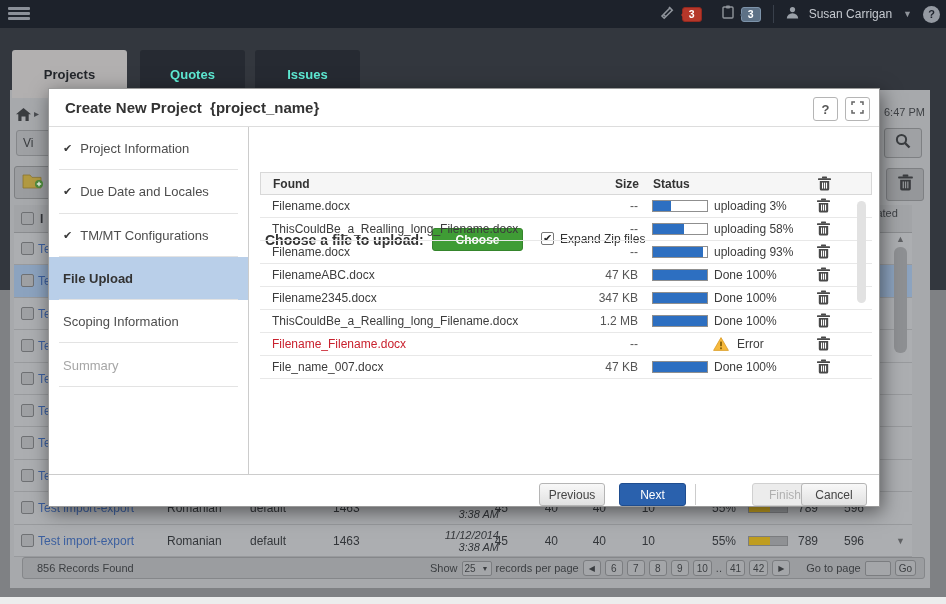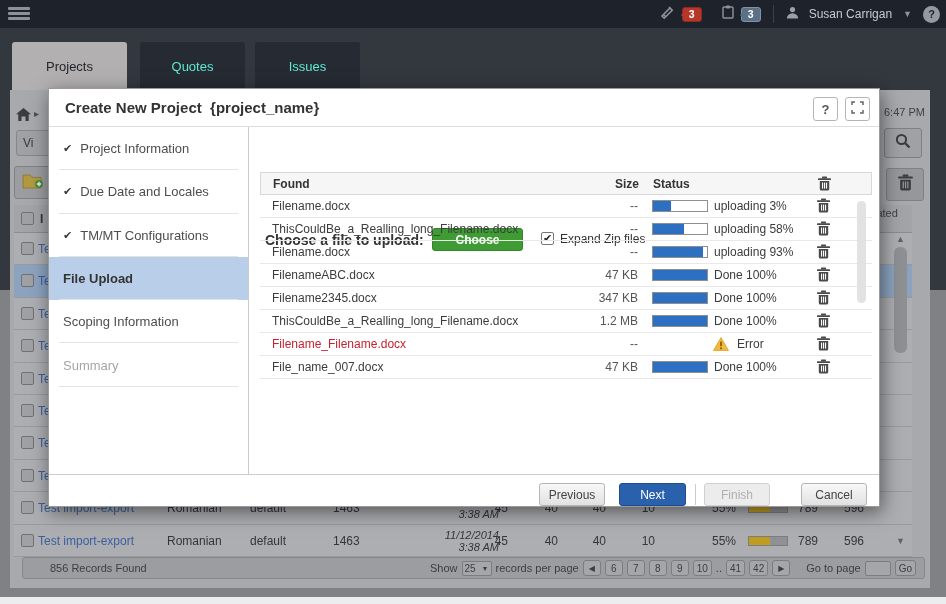--- a/index.html
+++ b/index.html
@@ -21,22 +21,22 @@
   .badge.slate { background:#5d7186; border:1px solid #7d93aa; }
   .badge.slate::before { border-right-color:#5d7186; }
   .user-name { font-size:12px; color:#c6cad0; margin-left:3px; }
   .caret { color:#8f949b; font-size:9px; margin-left:4px; }
   .help-circle { width:17px; height:17px; border-radius:50%; background:#959aa2; color:#1d222b;
                  font-size:11px; font-weight:bold; display:flex; align-items:center; justify-content:center; margin-left:4px; }
 
   
   .dark-upper { position:absolute; left:0; top:28px; width:946px; height:262px; background:#33373e; }
   .bottom-strip { position:absolute; left:0; top:597px; width:946px; height:7px; background:#eceded; }
-  .tab { position:absolute; top:42px; height:48px; display:flex; align-items:center; justify-content:center;
-         font-size:13px; font-weight:normal; border-radius:3px 3px 0 0; cursor:pointer; }
+  .tab { position:absolute; top:50px; height:48px; display:flex; align-items:center; justify-content:center;
+         font-size:13px; font-weight:bold; border-radius:3px 3px 0 0; cursor:pointer; }
   .tab.active { background:#b2b0b0; color:#23262b; z-index:2; }
   .tab.inactive { background:#262a32; color:#5eead4; }
 
   .panel { position:absolute; left:10px; top:90px; width:920px; height:498px; background:#a7a9ac; z-index:1; }
 
   
   .bg-home { position:absolute; left:16px; top:107px; z-index:1; }
   .bg-crumb-arrow { position:absolute; left:34px; top:108px; font-size:10px; color:#4a4d51; z-index:1; }
   .bg-time { position:absolute; left:884px; top:106px; font-size:11px; color:#3f4246; z-index:1; }
   .bg-viewbtn { position:absolute; left:16px; top:130px; width:56px; height:26px; background:#9fa1a4;
@@ -65,21 +65,21 @@
   .bg-row .date { top:4px; font-size:11px; line-height:12px; text-align:right; width:75px;font-style:italic; }
   .ybar { position:absolute; top:11px; width:40px; height:10px; background:#8f9194; border:1px solid #7b7d80; }
   .ybar .fill { height:100%; background:#bf9d20; }
   .bg-scroll-up { position:absolute; left:896px; top:234px; font-size:9px; color:#5f6164; z-index:1; }
   .bg-scroll-thumb { position:absolute; left:894px; top:247px; width:13px; height:106px; background:#8e9093; border-radius:6px; z-index:1; }
   .bg-scroll-down { position:absolute; left:896px; top:536px; font-size:9px; color:#5f6164; z-index:1; }
 
   
   .bg-footer { position:absolute; left:22px; top:557px; width:903px; height:22px; background:#9b9da0;
                border:1px solid #85878a; border-radius:3px; z-index:1; }
-  .bg-footer .records { position:absolute; left:14px; top:4px; font-size:11px; color:#3b3e41;margin-left:13px; }
+  .bg-footer .records { position:absolute; left:14px; top:4px; font-size:11px; color:#3b3e41; }
   .bg-footer .right { position:absolute; right:8px; top:0; height:20px; display:flex; align-items:center; gap:4px; }
   .bg-footer .lbl { font-size:11px; color:#3b3e41; white-space:nowrap; }
   .pgbtn { min-width:18px; height:16px; border:1px solid #7b7d80; background:#a4a6a9; border-radius:3px;
            font-size:10px; color:#3b3e41; display:flex; align-items:center; justify-content:center; padding:0 3px; }
   .pgsel { width:30px; height:15px; border:1px solid #7b7d80; background:#a4a6a9; border-radius:2px;
            font-size:10px; color:#3b3e41; display:flex; align-items:center; justify-content:space-between; padding:0 2px; }
   .pginput { width:26px; height:15px; border:1px solid #7b7d80; background:#a4a6a9; border-radius:2px; }
 
   
   .modal { position:absolute; left:48px; top:88px; width:832px; height:419px; background:#fff;
@@ -124,21 +124,21 @@
   .warn-icon { position:absolute; left:453px; top:4px; }
   .trash-btn { position:absolute; left:555px; top:3px; width:16px; height:17px; border:none; background:none;
                cursor:pointer; padding:0; }
   .mscroll { position:absolute; left:808px; top:112px; width:9px; height:102px; background:#e2e2e2; border-radius:5px; }
 
   .modal-footer { position:absolute; left:0; top:385px; width:100%; height:34px; border-top:1px solid #ccc; }
   .mbtn { position:absolute; top:8px; height:23px; border-radius:3px; font-size:12px;
           display:flex; align-items:center; justify-content:center; cursor:pointer;
           background:linear-gradient(#f8f8f8,#e1e1e1); border:1px solid #b5b5b5; color:#444; }
   .mbtn.primary { background:#2a61ad; border:1px solid #1f4d8f; color:#fff; }
-  .mbtn.disabled { background:#ececec; border:1px solid #d0d0d0; color:#b0b0b0; cursor:default; }
+  .mbtn.disabled { background:#ececec; border:1px solid #d0d0d0; color:#b0b0b0; cursor:default;margin-left:48px; }
   .vdiv { position:absolute; left:646px; top:9px; width:1px; height:21px; background:#ccc; }
 </style>
 </head>
 <body>
 
 <div class="stage">
 
   <div class="dark-upper"></div>
   <div class="bottom-strip"></div>
 

